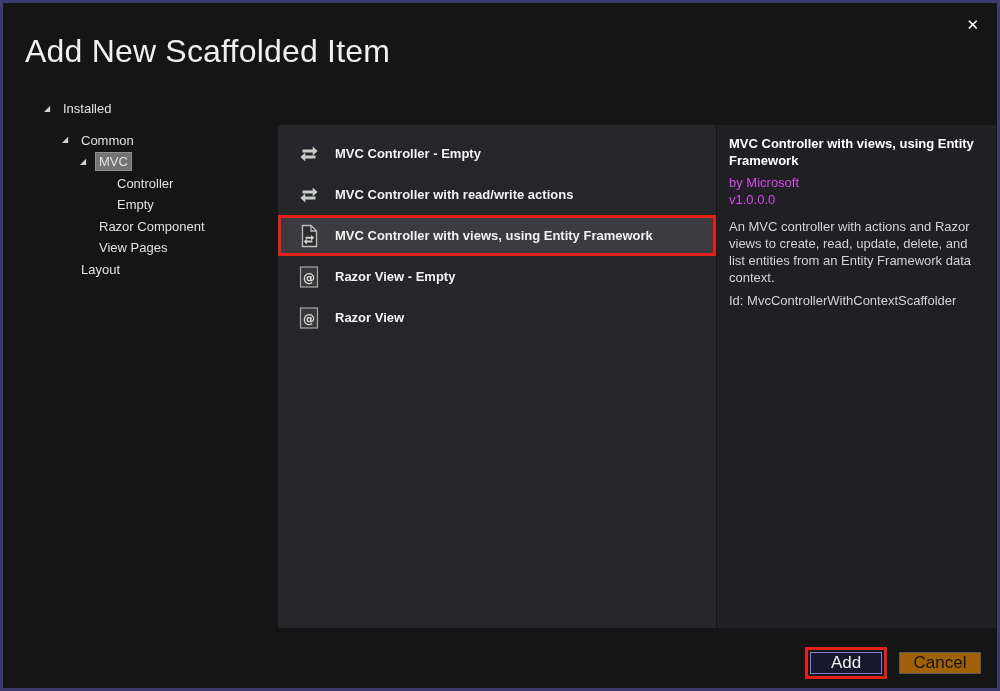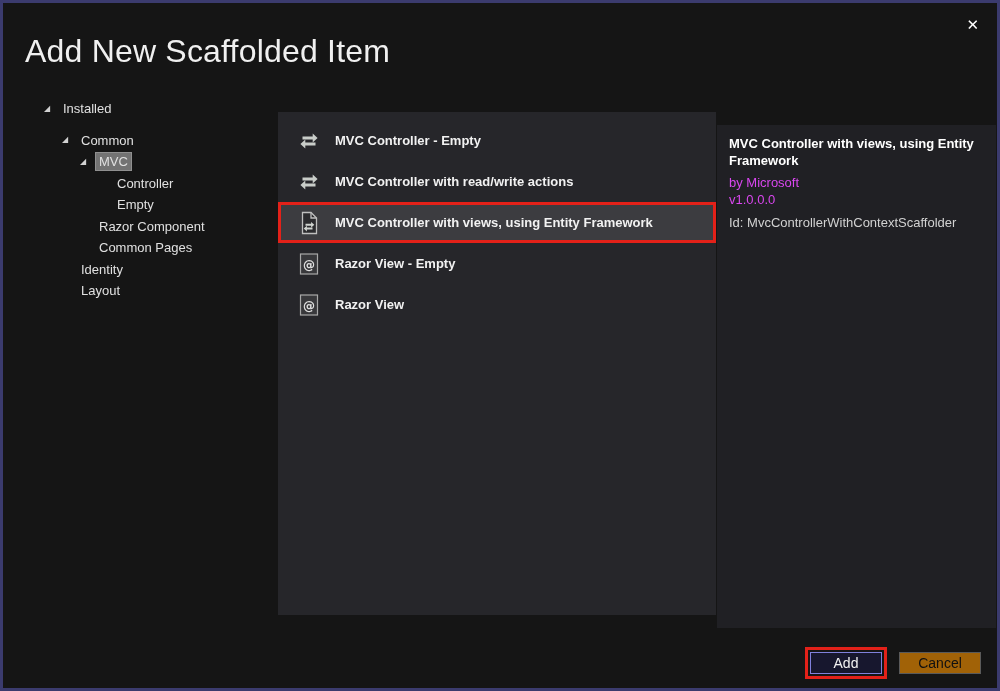--- a/index.html
+++ b/index.html
@@ -27,21 +27,21 @@
   .content { display:flex; height:538px; padding-left:17px; }
 
   .tree { width:258px; padding-top:8px; }
   .tree-row { height:21.5px; display:flex; align-items:center; color:#e0e0e0; font-size:13px; cursor:default; }
   .tree-row.gap { margin-top:10px; }
   .twisty { width:15px; flex:0 0 15px; font-size:8px; color:#d2d2d2; line-height:1; }
   .tree-label { padding:1px 3px; border:1px solid transparent; white-space:nowrap; }
   .tree-label.focused { border-color:#909090; background:#737373; }
 
   .list-panel {
-    width:438px; height:503px; margin-top:22px;
+    width:438px; height:503px; margin-top:35px;
     background:var(--panel-mid-bg,#26262a);
     padding-top:8px;
   }
   .list-row { height:41px; display:flex; align-items:center; padding-left:18px; gap:13px; cursor:default; }
   .list-row.selected {
     background:#3c3c40;
     border:3px solid var(--annotation-red,#e32119);
     padding-left:15px;
   }
   .item-icon { width:26px; height:26px; flex:0 0 26px; display:flex; align-items:center; justify-content:center; }
@@ -54,21 +54,21 @@
     color:#d6d6d6; font-size:13px; line-height:17px;
   }
   .d-title { font-weight:bold; color:#ffffff; margin-bottom:5px; }
   .d-author, .d-version { color:#d946ef; }
   .d-desc { margin-top:10px; color:#d2d2d2; }
   .d-id { margin-top:6px; color:#d2d2d2; }
 
   
   .footer { height:60px; display:flex; justify-content:flex-end; align-items:center; padding:10px 16px 0 0; gap:12px; }
   .add-outline { border:3px solid var(--annotation-red,#e32119); padding:2px; }
-  .btn { font-family:"Liberation Sans", sans-serif; font-size:14px; cursor:pointer; }
+  .btn { font-family:"Liberation Sans", sans-serif; font-size:17px; cursor:pointer; }
   .btn-add {
     width:72px; height:22px;
     background:#17172e; color:#f2f2f2;
     border:1px solid #8080dc;
   }
   .btn-cancel {
     width:82px; height:22px;
     background:#a16207; color:#111111;
     border:1px solid #5a5a5a;
   }
@@ -104,25 +104,21 @@
         <div class="tree-row" style="padding-left: 78px;">
           <span class="twisty"></span>
           <span class="tree-label">Empty</span>
         </div>
         <div class="tree-row" style="padding-left: 60px;">
           <span class="twisty"></span>
           <span class="tree-label">Razor Component</span>
         </div>
         <div class="tree-row" style="padding-left: 60px;">
           <span class="twisty"></span>
-          <span class="tree-label">Common Pages</span>
-        </div>
-        <div class="tree-row" style="padding-left: 42px;">
-          <span class="twisty"></span>
-          <span class="tree-label">Identity</span>
+          <span class="tree-label">View Pages</span>
         </div>
         <div class="tree-row" style="padding-left: 42px;">
           <span class="twisty"></span>
           <span class="tree-label">Layout</span>
         </div>
       </div>
     <div class="list-panel" id="list">
         <div class="list-row">
           <span class="item-icon">
             <svg width="26" height="26" viewBox="0 0 26 26" xmlns="http://www.w3.org/2000/svg">
@@ -168,20 +164,21 @@
               <text x="13" y="17.5" font-size="12" font-weight="bold" fill="#e0e0e0" text-anchor="middle" font-family="DejaVu Sans, sans-serif">@</text>
             </svg>
           </span>
           <span class="item-label">Razor View</span>
         </div>
       </div>
     <div class="details">
       <div class="d-title">MVC Controller with views, using Entity Framework</div>
       <div class="d-author">by Microsoft</div>
       <div class="d-version">v1.0.0.0</div>
+      <div class="d-desc">An MVC controller with actions and Razor views to create, read, update, delete, and list entities from an Entity Framework data context.</div>
       <div class="d-id">Id: MvcControllerWithContextScaffolder</div>
     </div>
   </div>
 
   <div class="footer">
     <span class="add-outline">
       <button class="btn btn-add">Add</button>
     </span>
     <button class="btn btn-cancel">Cancel</button>
   </div>

